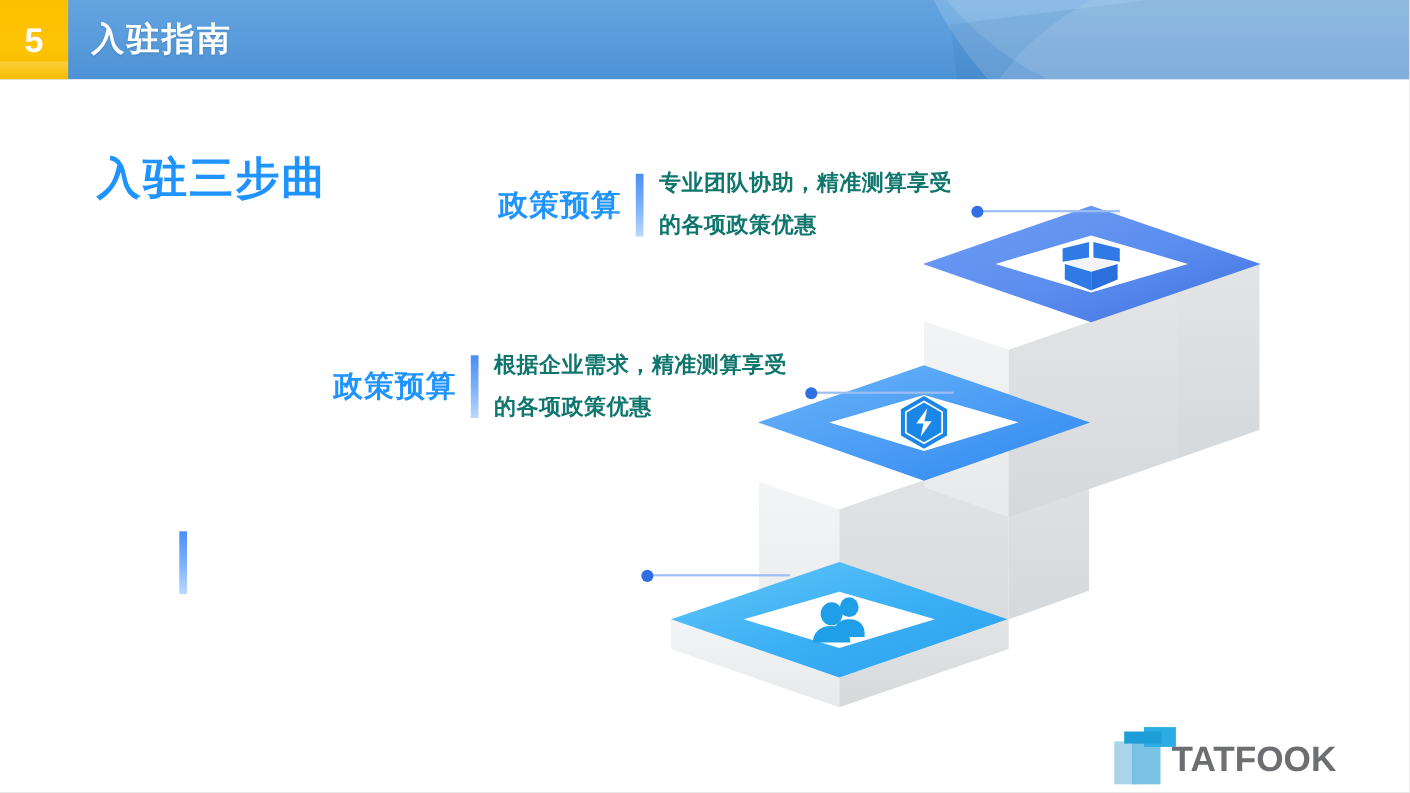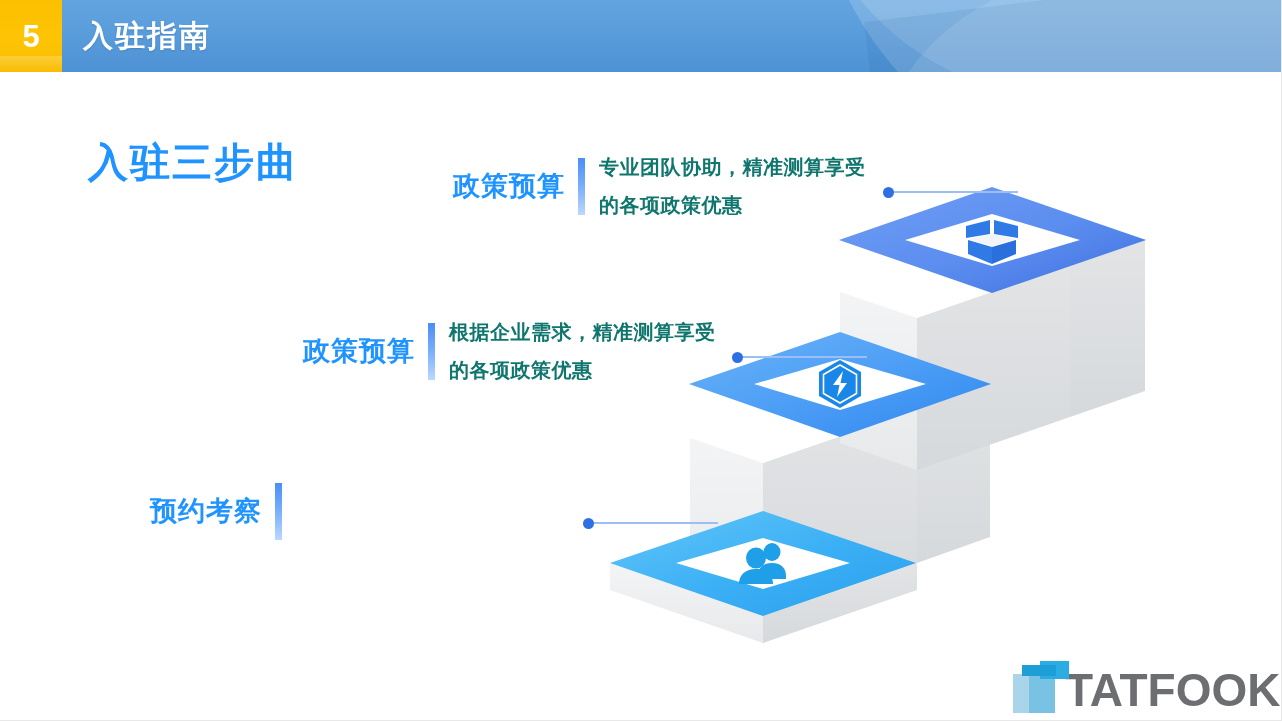--- a/index.html
+++ b/index.html
@@ -60,21 +60,21 @@
   
   #stairs{position:absolute;left:590px;top:160px;width:620px;height:490px;}
 
   
   #logo{position:absolute;left:1013px;top:661px;display:flex;align-items:flex-end;}
   #logomark{position:relative;width:56px;height:52px;flex:0 0 auto;}
   #logomark .sq1{position:absolute;left:0;top:13px;width:20px;height:39px;background:#a9d4ea;}
   #logomark .sq2{position:absolute;left:16px;top:6px;width:26px;height:46px;background:#79c2e3;}
   #logomark .sq3{position:absolute;left:27px;top:0px;width:29px;height:18px;background:#2bace2;}
   #logomark .sq4{position:absolute;left:9px;top:4px;width:34px;height:11px;background:#1d9ed6;}
-  #logotext{color:#6d6e71;font-size:46px;font-weight:bold;letter-spacing:0px;
+  #logotext{color:#6d6e71;font-size:32px;font-weight:bold;letter-spacing:0px;
           line-height:46px;margin-left:-4px;}
 </style>
 </head>
 <body>
 
 <div id="slide">
 
   <div id="banner">
     <div class="wave2"></div>
     <div class="wave1"></div>
@@ -193,21 +193,20 @@
     <div class="tg-desc">专业团队协助，精准测算享受的各项政策优惠</div>
   </div>
 
   <div class="txtgroup" id="tg2">
     <div class="tg-head">政策预算</div>
     <div class="tg-bar"></div>
     <div class="tg-desc">根据企业需求，精准测算享受的各项政策优惠</div>
   </div>
 
   <div class="txtgroup" id="tg3">
-    <div class="tg-head">预约考察</div>
     <div class="tg-bar"></div>
   </div>
 
   <div id="logo">
     <div id="logomark">
       <div class="sq1"></div>
       <div class="sq2"></div>
       <div class="sq3"></div>
       <div class="sq4"></div>
     </div>

